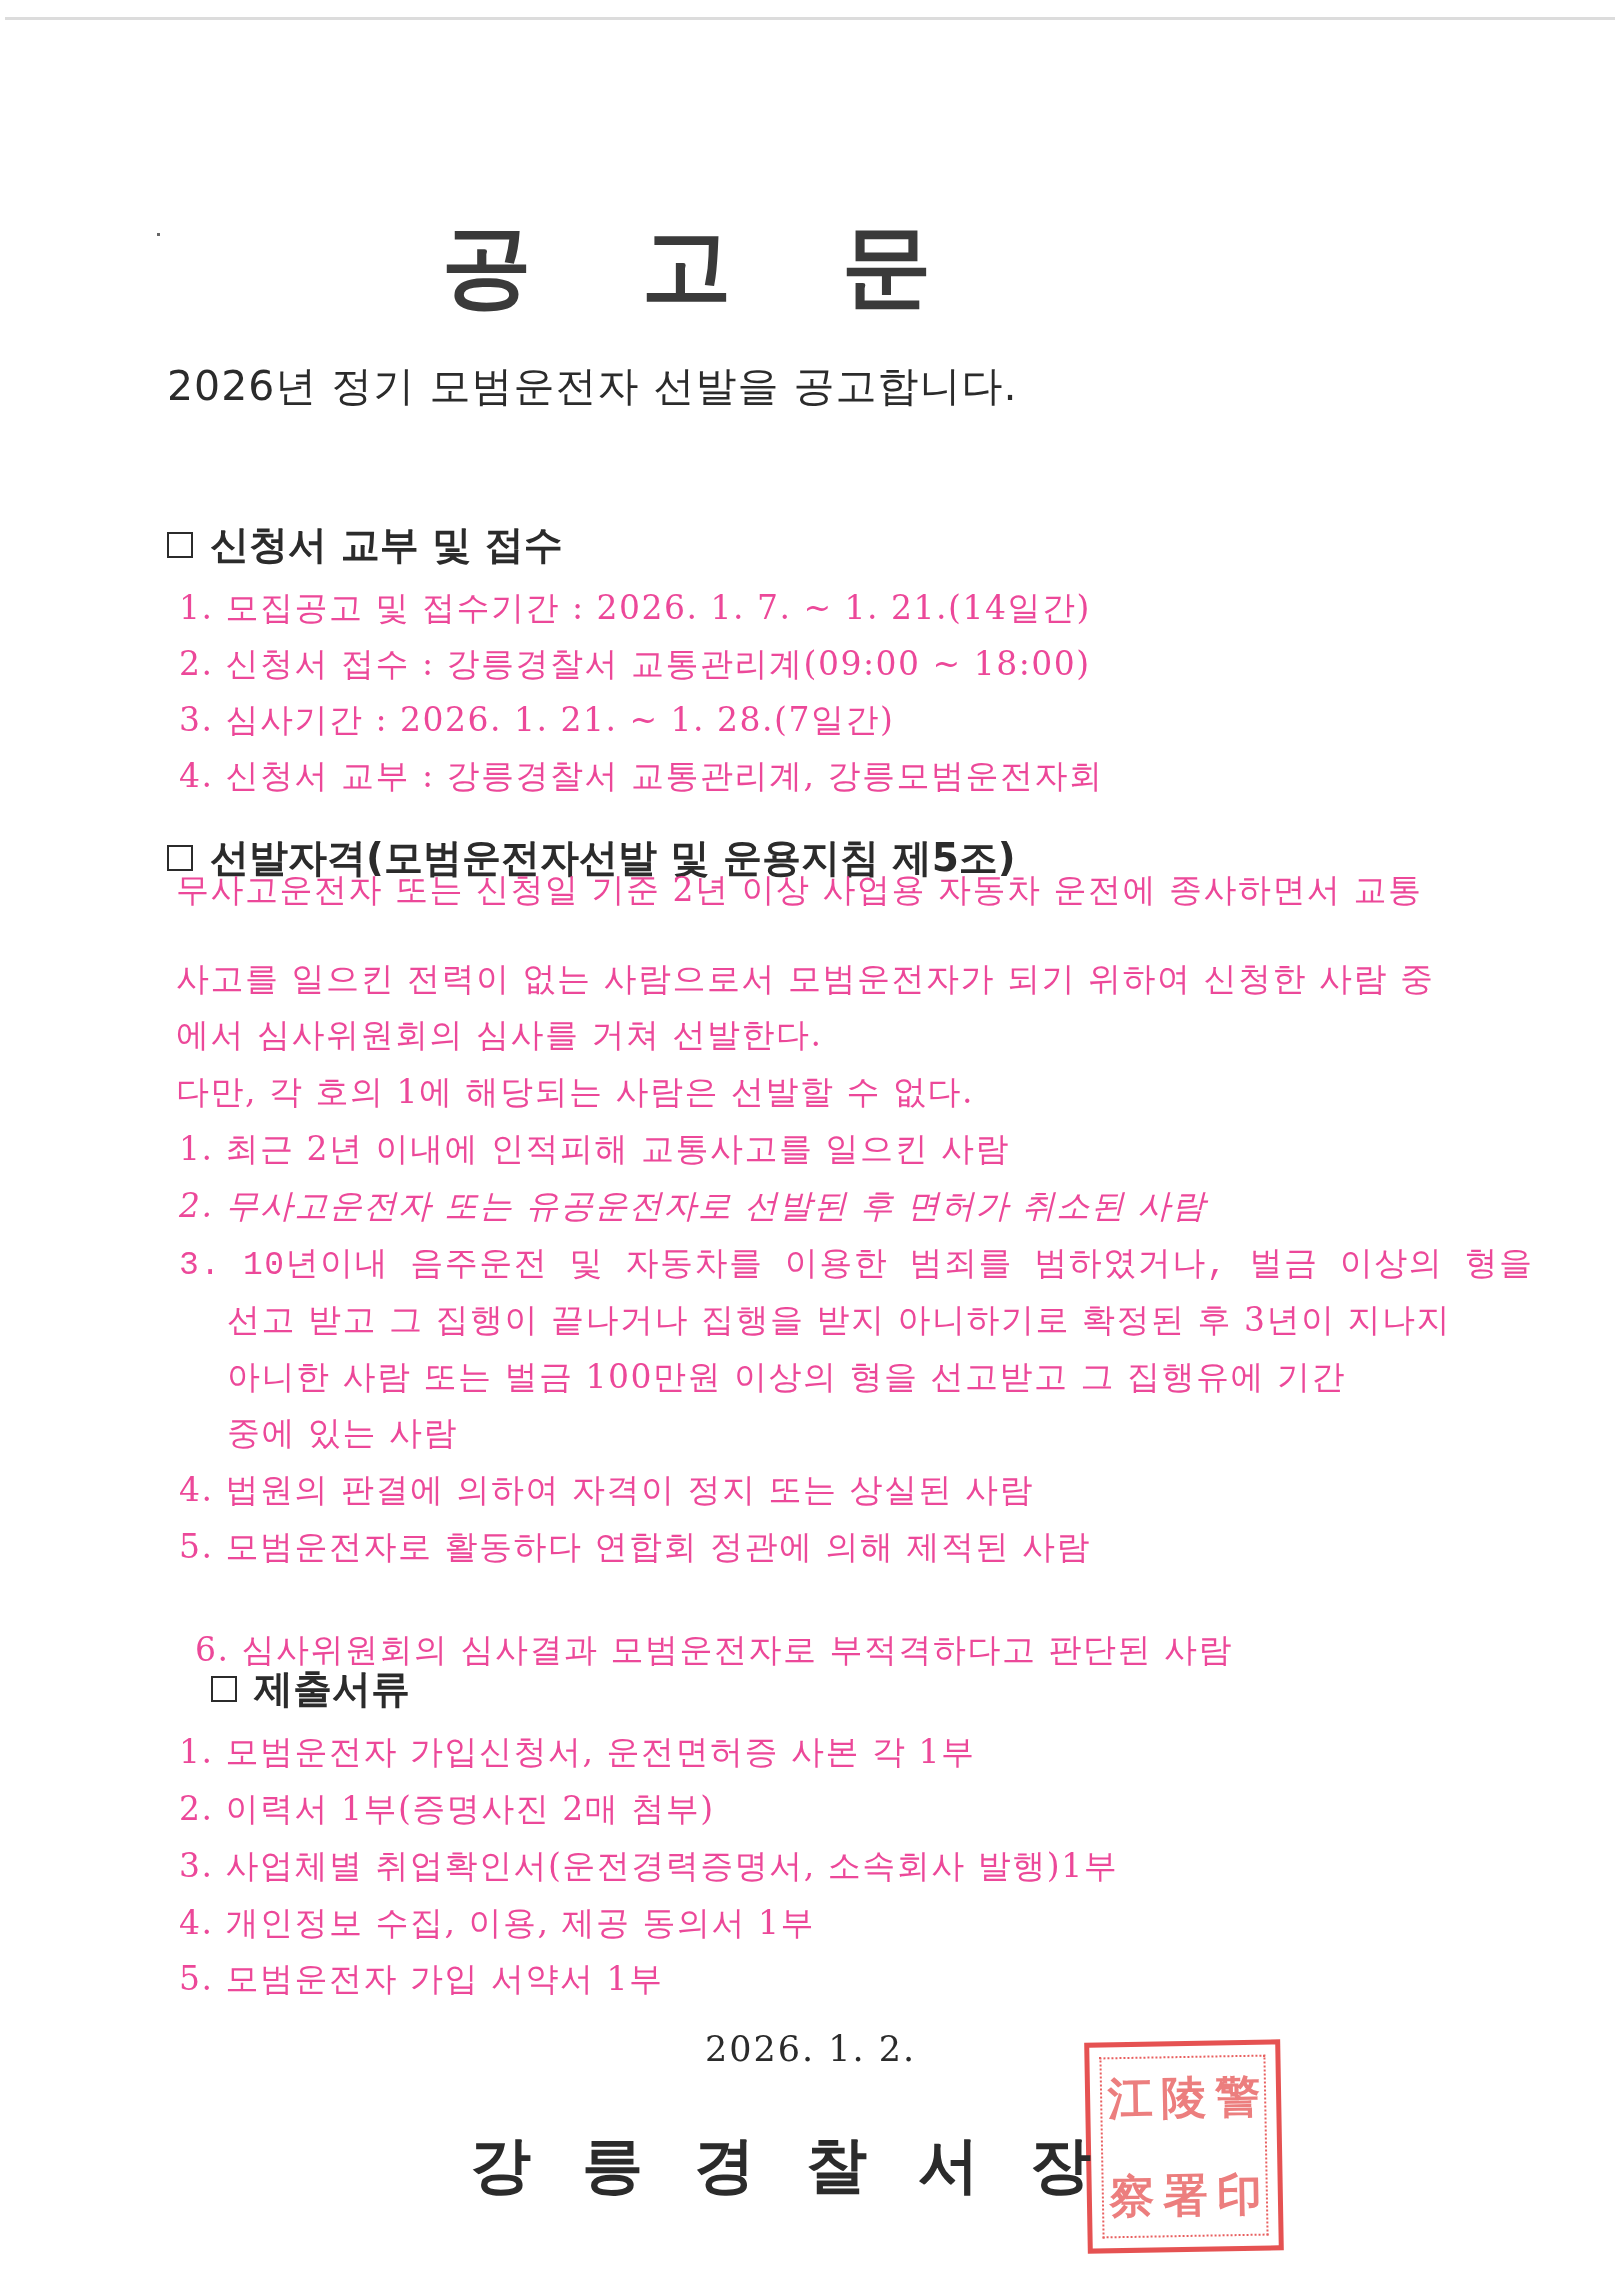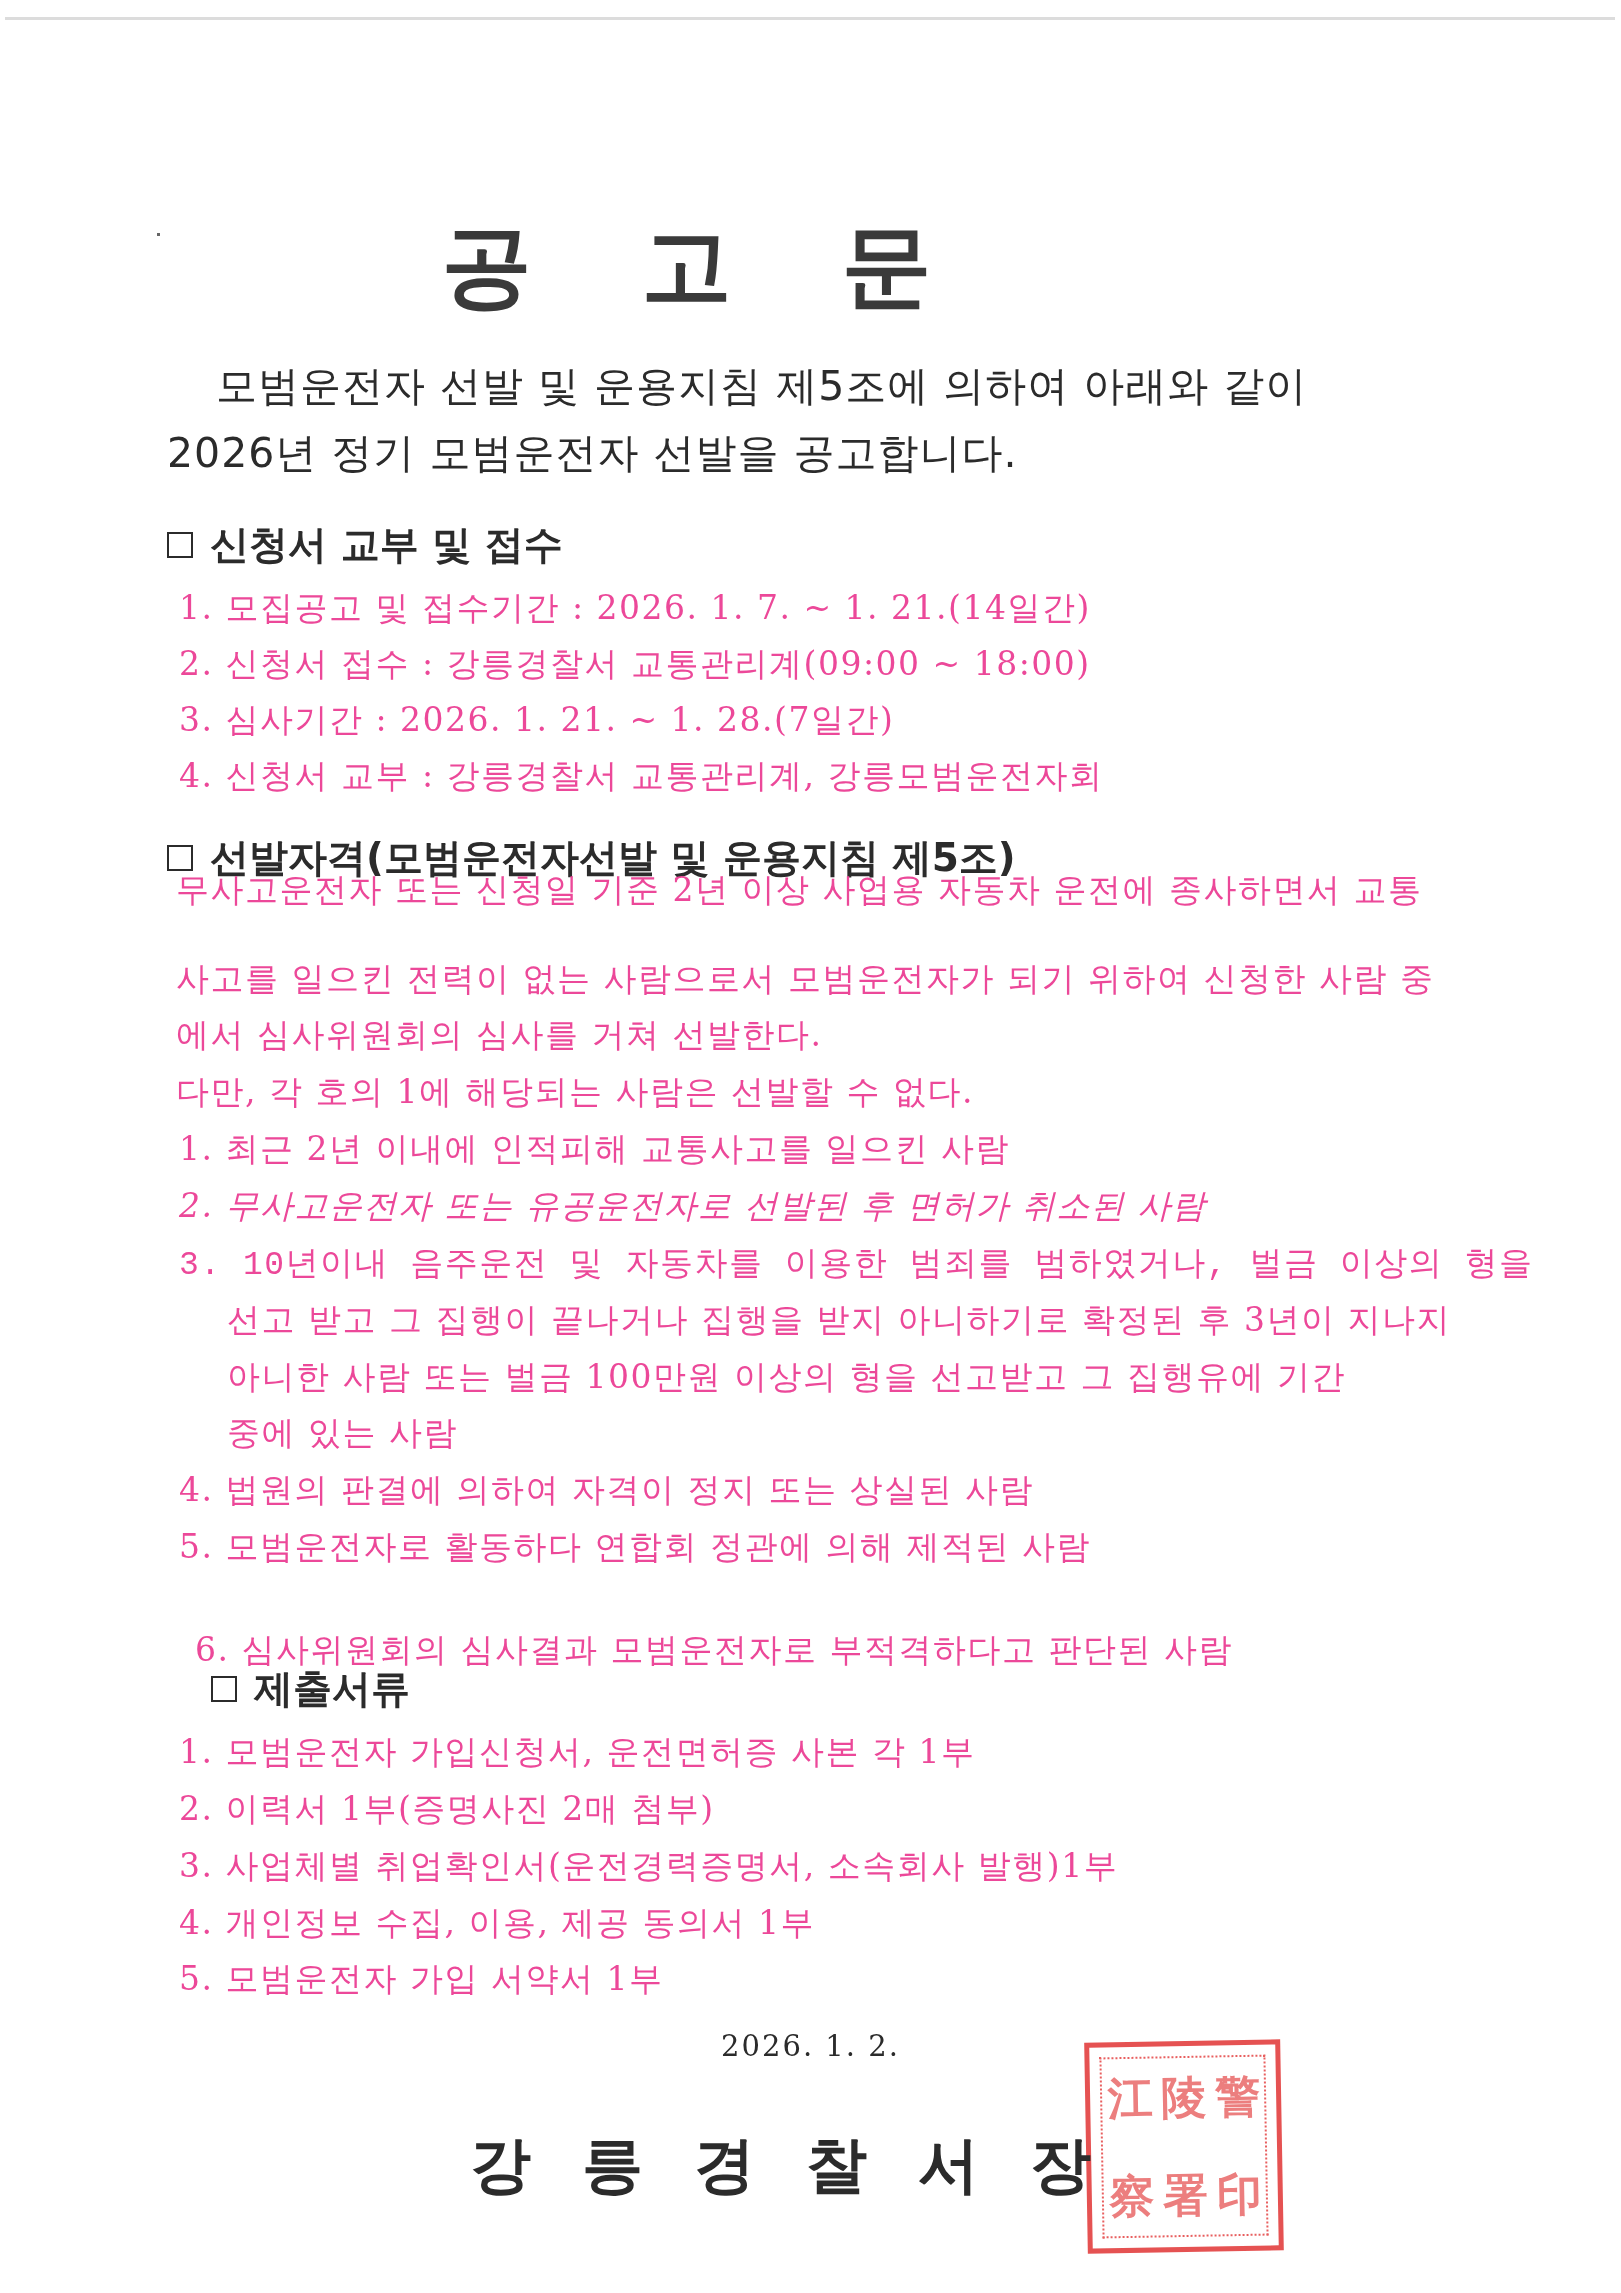--- a/index.html
+++ b/index.html
@@ -49,41 +49,40 @@
   .stamp .inner {
     position: absolute; left: 9.8px; top: 9.8px; right: 9.8px; bottom: 9.8px;
     border: 2.9px dotted #e54a4a;
   }
   .stamp .glyph {
     position: absolute; color: #e23b3b; font-family: "DejaVu Serif", serif;
     font-size: 45px; font-weight: bold; opacity: 0.75;
   }
   .date {
     position: absolute; left: 0; width: 1621px; text-align: center; top: 2029px;
-    font-size: 29px; color: #2b2b2b; letter-spacing: 2px; padding-left: 0;
+    font-size: 35px; color: #2b2b2b; letter-spacing: 2px; padding-left: 0;
   }
   .signer {
     position: absolute; left: 470px; top: 2125px; white-space: nowrap;
     font-family: "DejaVu Sans", "Liberation Sans", sans-serif;
     font-size: 61px; font-weight: bold; color: #2b2b2b;
   }
   .signer span { display: inline-block; margin-right: 51px; }
 </style>
 </head>
 <body>
 
 <div class="scan-line"></div>
 <div class="speck"></div>
 
 <div class="title">
   <span>공</span><span>고</span><span>문</span>
 </div>
 
 <div class="intro">
-  <span class="l1">모범운전자 선발 및 운용지침 제5조에 의하여 아래와 같이</span>
   <span class="l2">2026년 정기 모범운전자 선발을 공고합니다.</span>
 </div>
 
 <div class="section-head" style="top:518px;">
   <span class="checkbox"></span>
   <span>신청서 교부 및 접수</span>
 </div>
 <div class="line" style="left:179px; top:586px;">1. 모집공고 및 접수기간 : 2026. 1. 7. ~ 1. 21.(14일간)</div>
 <div class="line" style="left:179px; top:642px;">2. 신청서 접수 : 강릉경찰서 교통관리계(09:00 ~ 18:00)</div>
 <div class="line" style="left:179px; top:698px;">3. 심사기간 : 2026. 1. 21. ~ 1. 28.(7일간)</div>

